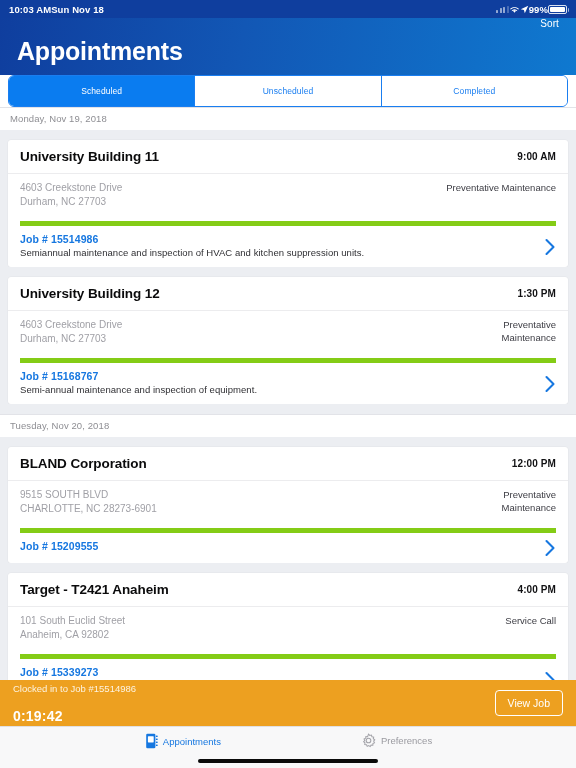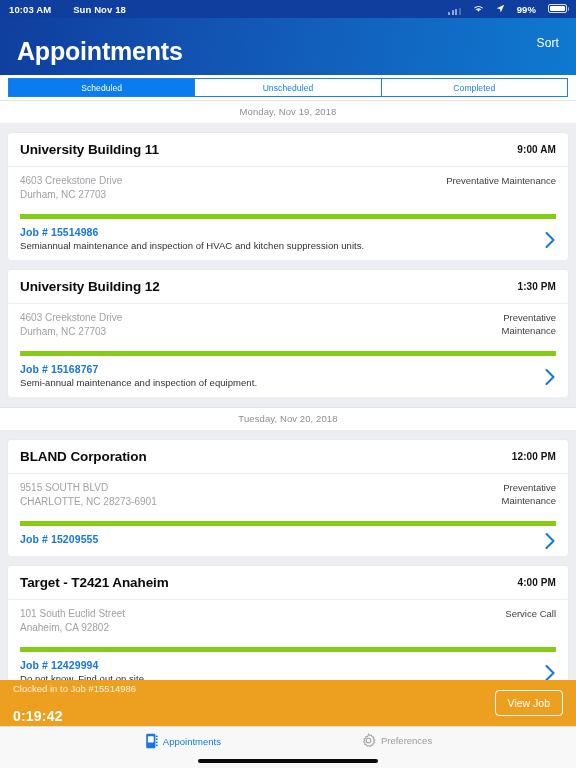--- a/index.html
+++ b/index.html
@@ -19,22 +19,22 @@
   
   .statusbar{
     height:18px; flex:0 0 18px;
     background:#0f3e9e;
     display:flex; align-items:center;
     padding:0 9px;
     color:#ffffff;
     font-size:9.5px; font-weight:bold;
     letter-spacing:.1px;
   }
-  .sb-left{display:flex; align-items:center; gap:22px;}
-  .sb-right{margin-left:auto; display:flex; gap:12px;}
+  .sb-left{display:flex; align-items:center; gap:0;}
+  .sb-right{margin-left:auto; display:flex; align-items:center; gap:0;}
   .sb-dots{display:flex; align-items:flex-end; gap:1.5px; opacity:.55;}
   .sb-dots i{display:block; width:2px; background:#fff; border-radius:.5px;}
   .sb-dots i:nth-child(1){height:3px;}
   .sb-dots i:nth-child(2){height:4.5px;}
   .sb-dots i:nth-child(3){height:6px;}
   .sb-dots i:nth-child(4){height:7px; opacity:.45;}
   .wifi{width:11px;height:9px;}
   .loc{width:9px;height:9px;}
   .batt{
     width:19px;height:9px;border:1px solid rgba(255,255,255,.85);
@@ -49,43 +49,43 @@
 
   
   .header{
     flex:0 0 57px; height:57px;
     background:linear-gradient(100deg,#0f3e9e 0%,#1257b5 42%,#0f79d0 100%);
     position:relative;
     padding:0 17px;
     display:flex; align-items:flex-end;
   }
   .sort-btn{
-    position:absolute; top:18px; right:17px;
-    color:#ffffff; font-size:12px; letter-spacing:.1px;
+    position:absolute; top:0; right:17px;
+    color:#ffffff; font-size:10px; letter-spacing:.1px;
     cursor:pointer;
   }
   .page-title{
     color:#ffffff;
     font-size:25px;
     font-weight:bold;
     letter-spacing:-.2px;
     padding-bottom:9px;
   }
 
   
   .seg-wrap{
     flex:0 0 25px;
     background:#ffffff;
     display:flex; align-items:center;
     padding:0 8px;
   }
   .segmented{
-    display:flex; width:100%; height:19px;
+    display:flex; width:100%; height:32px;
     border:1px solid #1a7ef0;
-    border-radius:0;
+    border-radius:6px;
     overflow:hidden;
   }
   .seg{
     flex:1 1 0;
     display:flex; align-items:center; justify-content:center;
     font-size:8.5px;
     color:#1a7ef0;
     background:#ffffff;
     border-right:1px solid #1a7ef0;
     cursor:pointer;
@@ -100,21 +100,20 @@
     overflow:hidden;
     background:#eceef2;
   }
   .date-head{
     background:#ffffff;
     padding:5px 10px 6px;
     font-size:9.5px;
     color:#8e8e93;
     letter-spacing:.1px;
     border-top:1px solid #e2e3e8;
-    text-align:center;
   }
   .gap{height:10px; background:#eceef2;}
 
   .card{
     background:#ffffff;
     margin:0 8px;
     border-radius:3px;
     box-shadow:0 0 0 .5px rgba(0,0,0,.045);
     overflow:hidden;
   }
@@ -332,21 +331,21 @@
         <div class="card-time">4:00 PM</div>
       </div>
       <div class="card-mid">
         <div class="addr">
           <div>101 South Euclid Street</div>
           <div>Anaheim, CA 92802</div>
         </div>
         <div class="jobtype wide">Service Call</div>
       </div>
       <div class="card-bot">
-        <div class="job-no">Job # 12429994</div>
+        <div class="job-no">Job # 15339273</div>
         <div class="job-desc">Do not know.  Find out on site.</div>
         <svg class="chev" viewBox="0 0 12 18">
           <path d="M2.5 2 L9.5 9 L2.5 16" stroke="#1677e0" stroke-width="2.1" fill="none" stroke-linecap="round" stroke-linejoin="round"></path>
         </svg>
       </div>
     </div>
 
   </div>
 
   <div class="clockbar">

